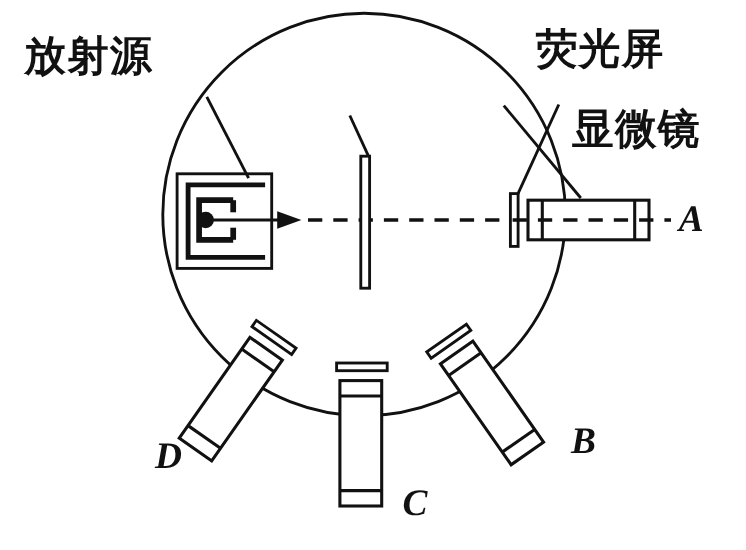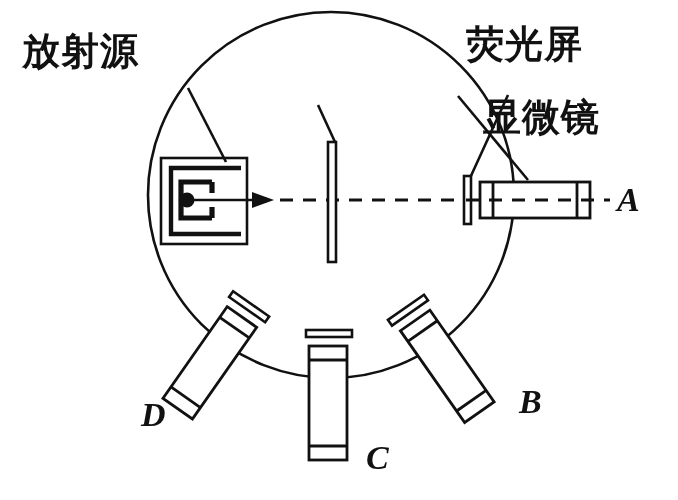--- a/index.html
+++ b/index.html
@@ -97,23 +97,23 @@
       <rect x="482" y="180" width="112" height="36" fill="#ffffff" stroke="#111111" stroke-width="2.8"></rect>
       <line x1="495" y1="180" x2="495" y2="216" stroke="#111111" stroke-width="2.8"></line>
       <line x1="580" y1="180" x2="580" y2="216" stroke="#111111" stroke-width="2.8"></line>
     </g>
 
   </svg>
 
   <div class="cn-label" style="left:22px; top:32px;">放射源</div>
 
 
-  <div class="cn-label" style="left:466px; top:25px;">荧光屏</div>
+  <div class="cn-label" style="left:487px; top:25px;">荧光屏</div>
 
-  <div class="cn-label" style="left:483px; top:98px;">显微镜</div>
+  <div class="cn-label" style="left:520px; top:98px;">显微镜</div>
 
   <div class="lt-label" style="left:617px; top:183px;">A</div>
 
   <div class="lt-label" style="left:519px; top:385px;">B</div>
 
   <div class="lt-label" style="left:366px; top:441px;">C</div>
 
   <div class="lt-label" style="left:141px; top:398px;">D</div>
 
 </div>

